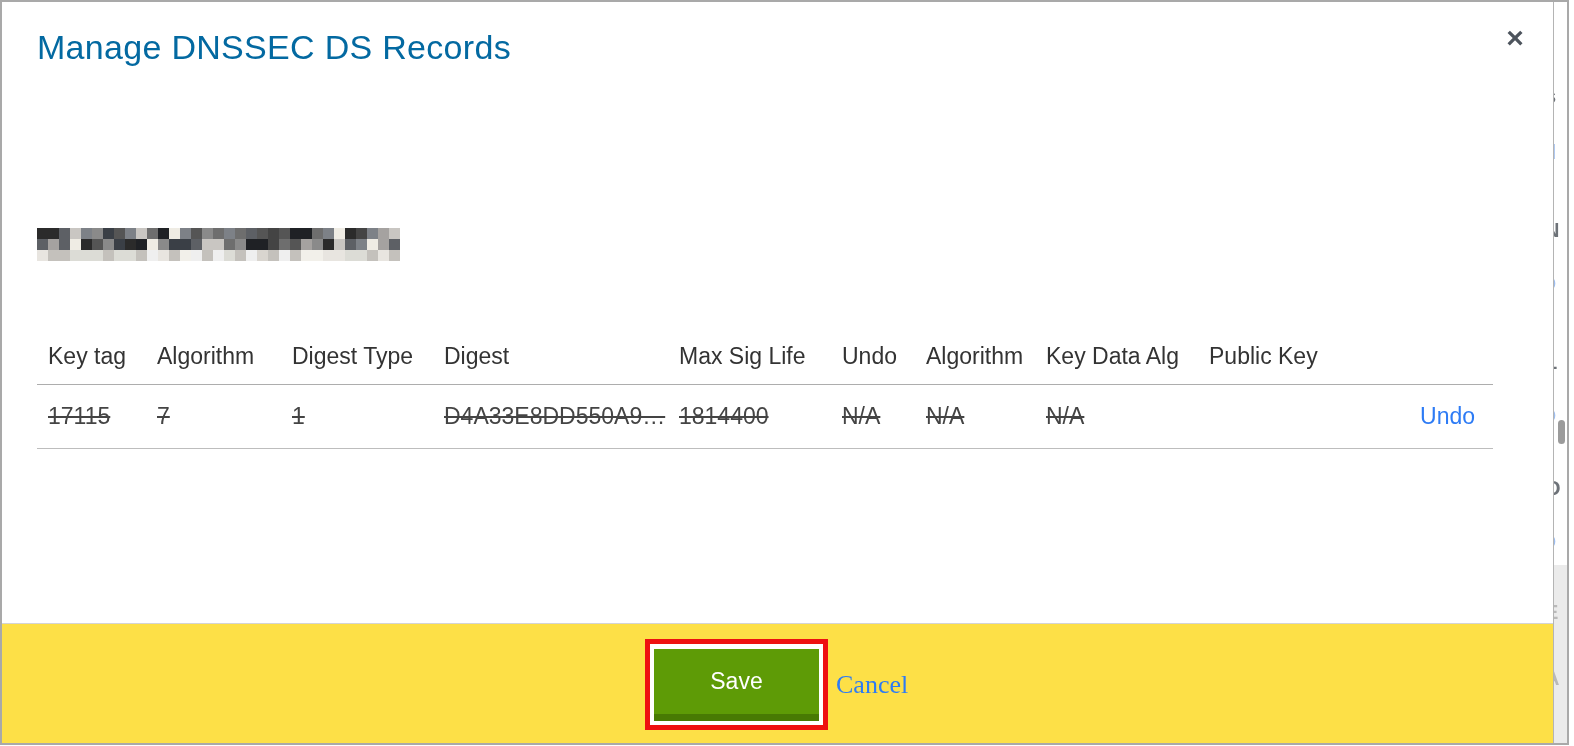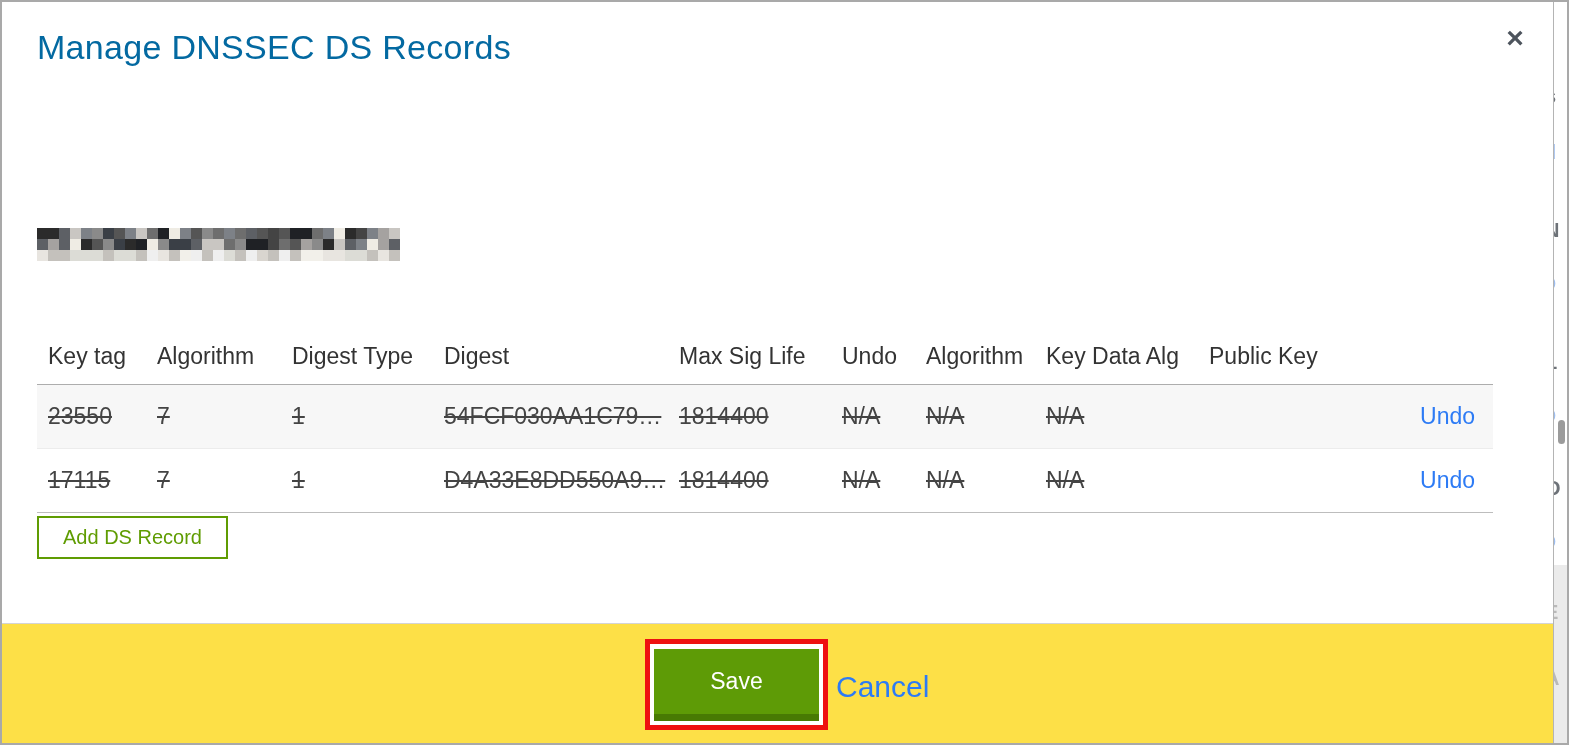--- a/index.html
+++ b/index.html
@@ -27,21 +27,21 @@
   .strike{text-decoration:line-through;}
   .undo-cell{text-align:right;padding-right:18px !important;}
   .link{color:#2d7bf5;text-decoration:none;cursor:pointer;}
 
   .add-btn{position:absolute;left:35px;top:514px;background:#fff;border:2px solid #5f9c02;color:#5f9c02;font-size:20px;padding:8px 24px;font-family:inherit;cursor:pointer;}
 
   
   .modal-footer{position:absolute;left:0;top:621px;width:100%;height:120px;background:#fde047;border-top:1px solid #d4d4d4;box-sizing:border-box;}
   .highlight-box{position:absolute;left:643px;top:15px;width:183px;height:91px;box-sizing:border-box;border:5px solid #ee1010;background:#fff;padding:5px 4px 4px 4px;}
   .save-btn{width:100%;height:100%;box-sizing:border-box;background:#5e9b06;border:none;border-bottom:7px solid #487a03;color:#fff;font-size:23px;font-family:inherit;cursor:pointer;}
-  .cancel-link{position:absolute;left:834px;top:46px;font-size:30px;}
+  .cancel-link{position:absolute;left:834px;top:46px;font-size:26px;font-family:Liberation Serif, serif;}
 
   
   .bg-strip{position:absolute;left:1554px;top:2px;width:13px;height:741px;background:#fff;overflow:hidden;}
   .bg-strip .gray-zone{position:absolute;left:0;top:563px;width:100%;height:178px;background:#ebebeb;}
   .frag{position:absolute;left:-9px;font-size:20px;line-height:20px;}
   .frag.dark{color:#6d7278;font-weight:700;}
   .frag.blue{color:#9dbef0;}
   .frag.faint{color:#b9b9b9;font-weight:700;}
   .scroll-thumb{position:absolute;left:4px;top:418px;width:7px;height:24px;border-radius:4px;background:#9b9b9b;cursor:pointer;}
 </style>
@@ -179,48 +179,35 @@
           <th>Digest</th>
           <th>Max Sig Life</th>
           <th>Undo</th>
           <th>Algorithm</th>
           <th>Key Data Alg</th>
           <th>Public Key</th>
           <th></th>
         </tr>
       </thead>
       <tbody>
-        <tr class="row-alt">
-          <td class="first strike">23550</td>
-          <td class="strike">7</td>
-          <td class="strike">1</td>
-          <td class="strike">54FCF030AA1C79…</td>
-          <td class="strike">1814400</td>
-          <td class="strike">N/A</td>
-          <td class="strike">N/A</td>
-          <td class="strike">N/A</td>
-          <td></td>
-          <td class="undo-cell"><a class="link">Undo</a></td>
-        </tr>
         <tr class="row-last">
           <td class="first strike">17115</td>
           <td class="strike">7</td>
           <td class="strike">1</td>
           <td class="strike">D4A33E8DD550A9…</td>
           <td class="strike">1814400</td>
           <td class="strike">N/A</td>
           <td class="strike">N/A</td>
           <td class="strike">N/A</td>
           <td></td>
           <td class="undo-cell"><a class="link">Undo</a></td>
         </tr>
       </tbody>
     </table>
 
-    <button class="add-btn">Add DS Record</button>
 
     <div class="modal-footer">
       <div class="highlight-box">
         <button class="save-btn">Save</button>
       </div>
       <a class="link cancel-link">Cancel</a>
     </div>
 
   </div>
 

